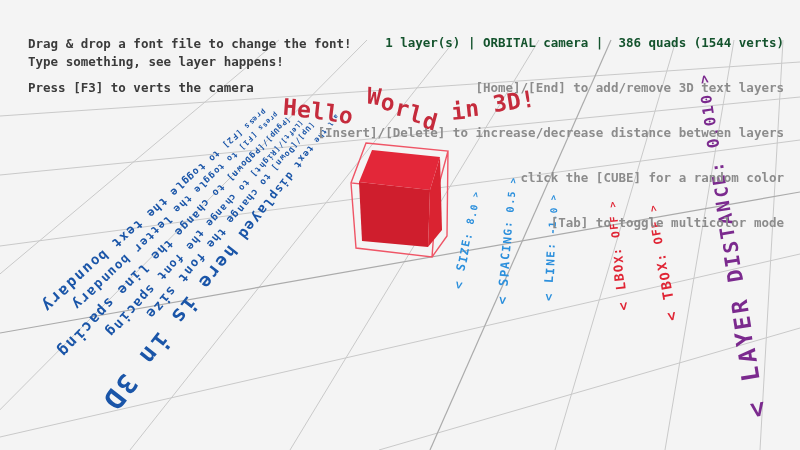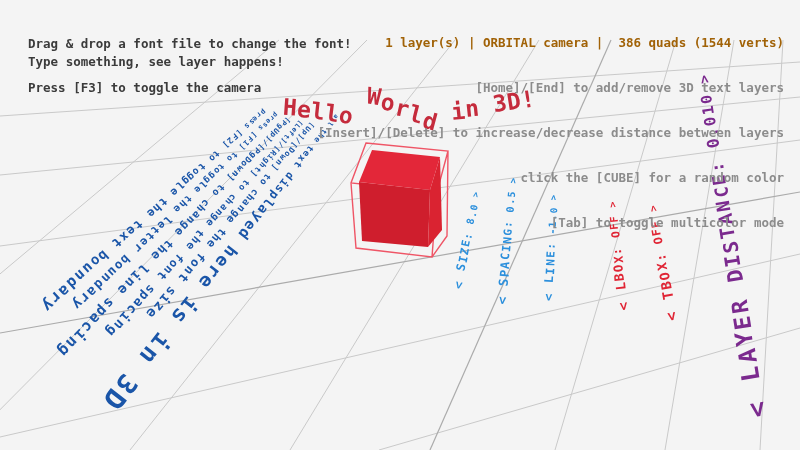--- a/index.html
+++ b/index.html
@@ -12,21 +12,21 @@
   .layer{position:absolute;left:0;top:0;width:100%;height:100%;pointer-events:none;}
   .c3d{
     position:absolute;font-family:"DejaVu Sans Mono","Liberation Mono",monospace;
     font-weight:bold;white-space:pre;line-height:1;
   }
   .hud{position:absolute;font-weight:bold;white-space:pre;}
   .hud-fps{left:28px;top:6px;font-size:21px;letter-spacing:2px;color:#0f9d32;}
   .hud-left{left:28px;color:#3b3b3b;font-size:12.5px;text-align:right;}
   .hud-l1{top:36px;} .hud-l2{top:54px;} .hud-l3{top:80px;}
   .hud-right{right:16px;top:5px;text-align:right;color:#8c8c8c;font-size:12.5px;line-height:15px;}
-  .hud-status{color:#a16207;}
+  .hud-status{color:#14532d;}
 </style>
 </head>
 <body>
 
 <div class="viewport">
 
   <svg width="800" height="450" viewBox="0 0 800 450">
     <g stroke="#c9c9c9" stroke-width="1">
       <line x1="0" y1="116" x2="800" y2="62"></line>
       <line x1="0" y1="175" x2="800" y2="97"></line>
@@ -401,21 +401,21 @@
       <span class="c3d" style="left: 458px; top: 113px; font-size: 23px; color: rgb(197, 43, 60); transform: translate(-50%, -55%) rotate(-6deg);">i</span>
       <span class="c3d" style="left: 472px; top: 110px; font-size: 23px; color: rgb(197, 43, 60); transform: translate(-50%, -55%) rotate(-6deg);">n</span>
       <span class="c3d" style="left: 486px; top: 107px; font-size: 23px; color: rgb(197, 43, 60); transform: translate(-50%, -55%) rotate(0deg);"> </span>
       <span class="c3d" style="left: 500px; top: 105px; font-size: 23px; color: rgb(197, 43, 60); transform: translate(-50%, -55%) rotate(-9deg);">3</span>
       <span class="c3d" style="left: 514px; top: 103px; font-size: 23px; color: rgb(197, 43, 60); transform: translate(-50%, -55%) rotate(-9deg);">D</span>
       <span class="c3d" style="left: 528px; top: 101px; font-size: 23px; color: rgb(197, 43, 60); transform: translate(-50%, -55%) rotate(-9deg);">!</span>
     </div>
 
   <div class="hud hud-left hud-l1">Drag &amp; drop a font file to change the font!</div>
   <div class="hud hud-left hud-l2">Type something, see layer happens!</div>
-  <div class="hud hud-left hud-l3">Press [F3] to toggle the camera</div>
+  <div class="hud hud-left hud-l3">Press [F3] to verts the camera</div>
   <div class="hud hud-right">
     <div class="hud-status">1 layer(s) | ORBITAL camera |  386 quads (1544 verts)</div>
     <div>[Home]/[End] to add/remove 3D text layers</div>
     <div>[Insert]/[Delete] to increase/decrease distance between layers</div>
     <div>click the [CUBE] for a random color</div>
     <div>[Tab] to toggle multicolor mode</div>
   </div>
 
 </div>
 

